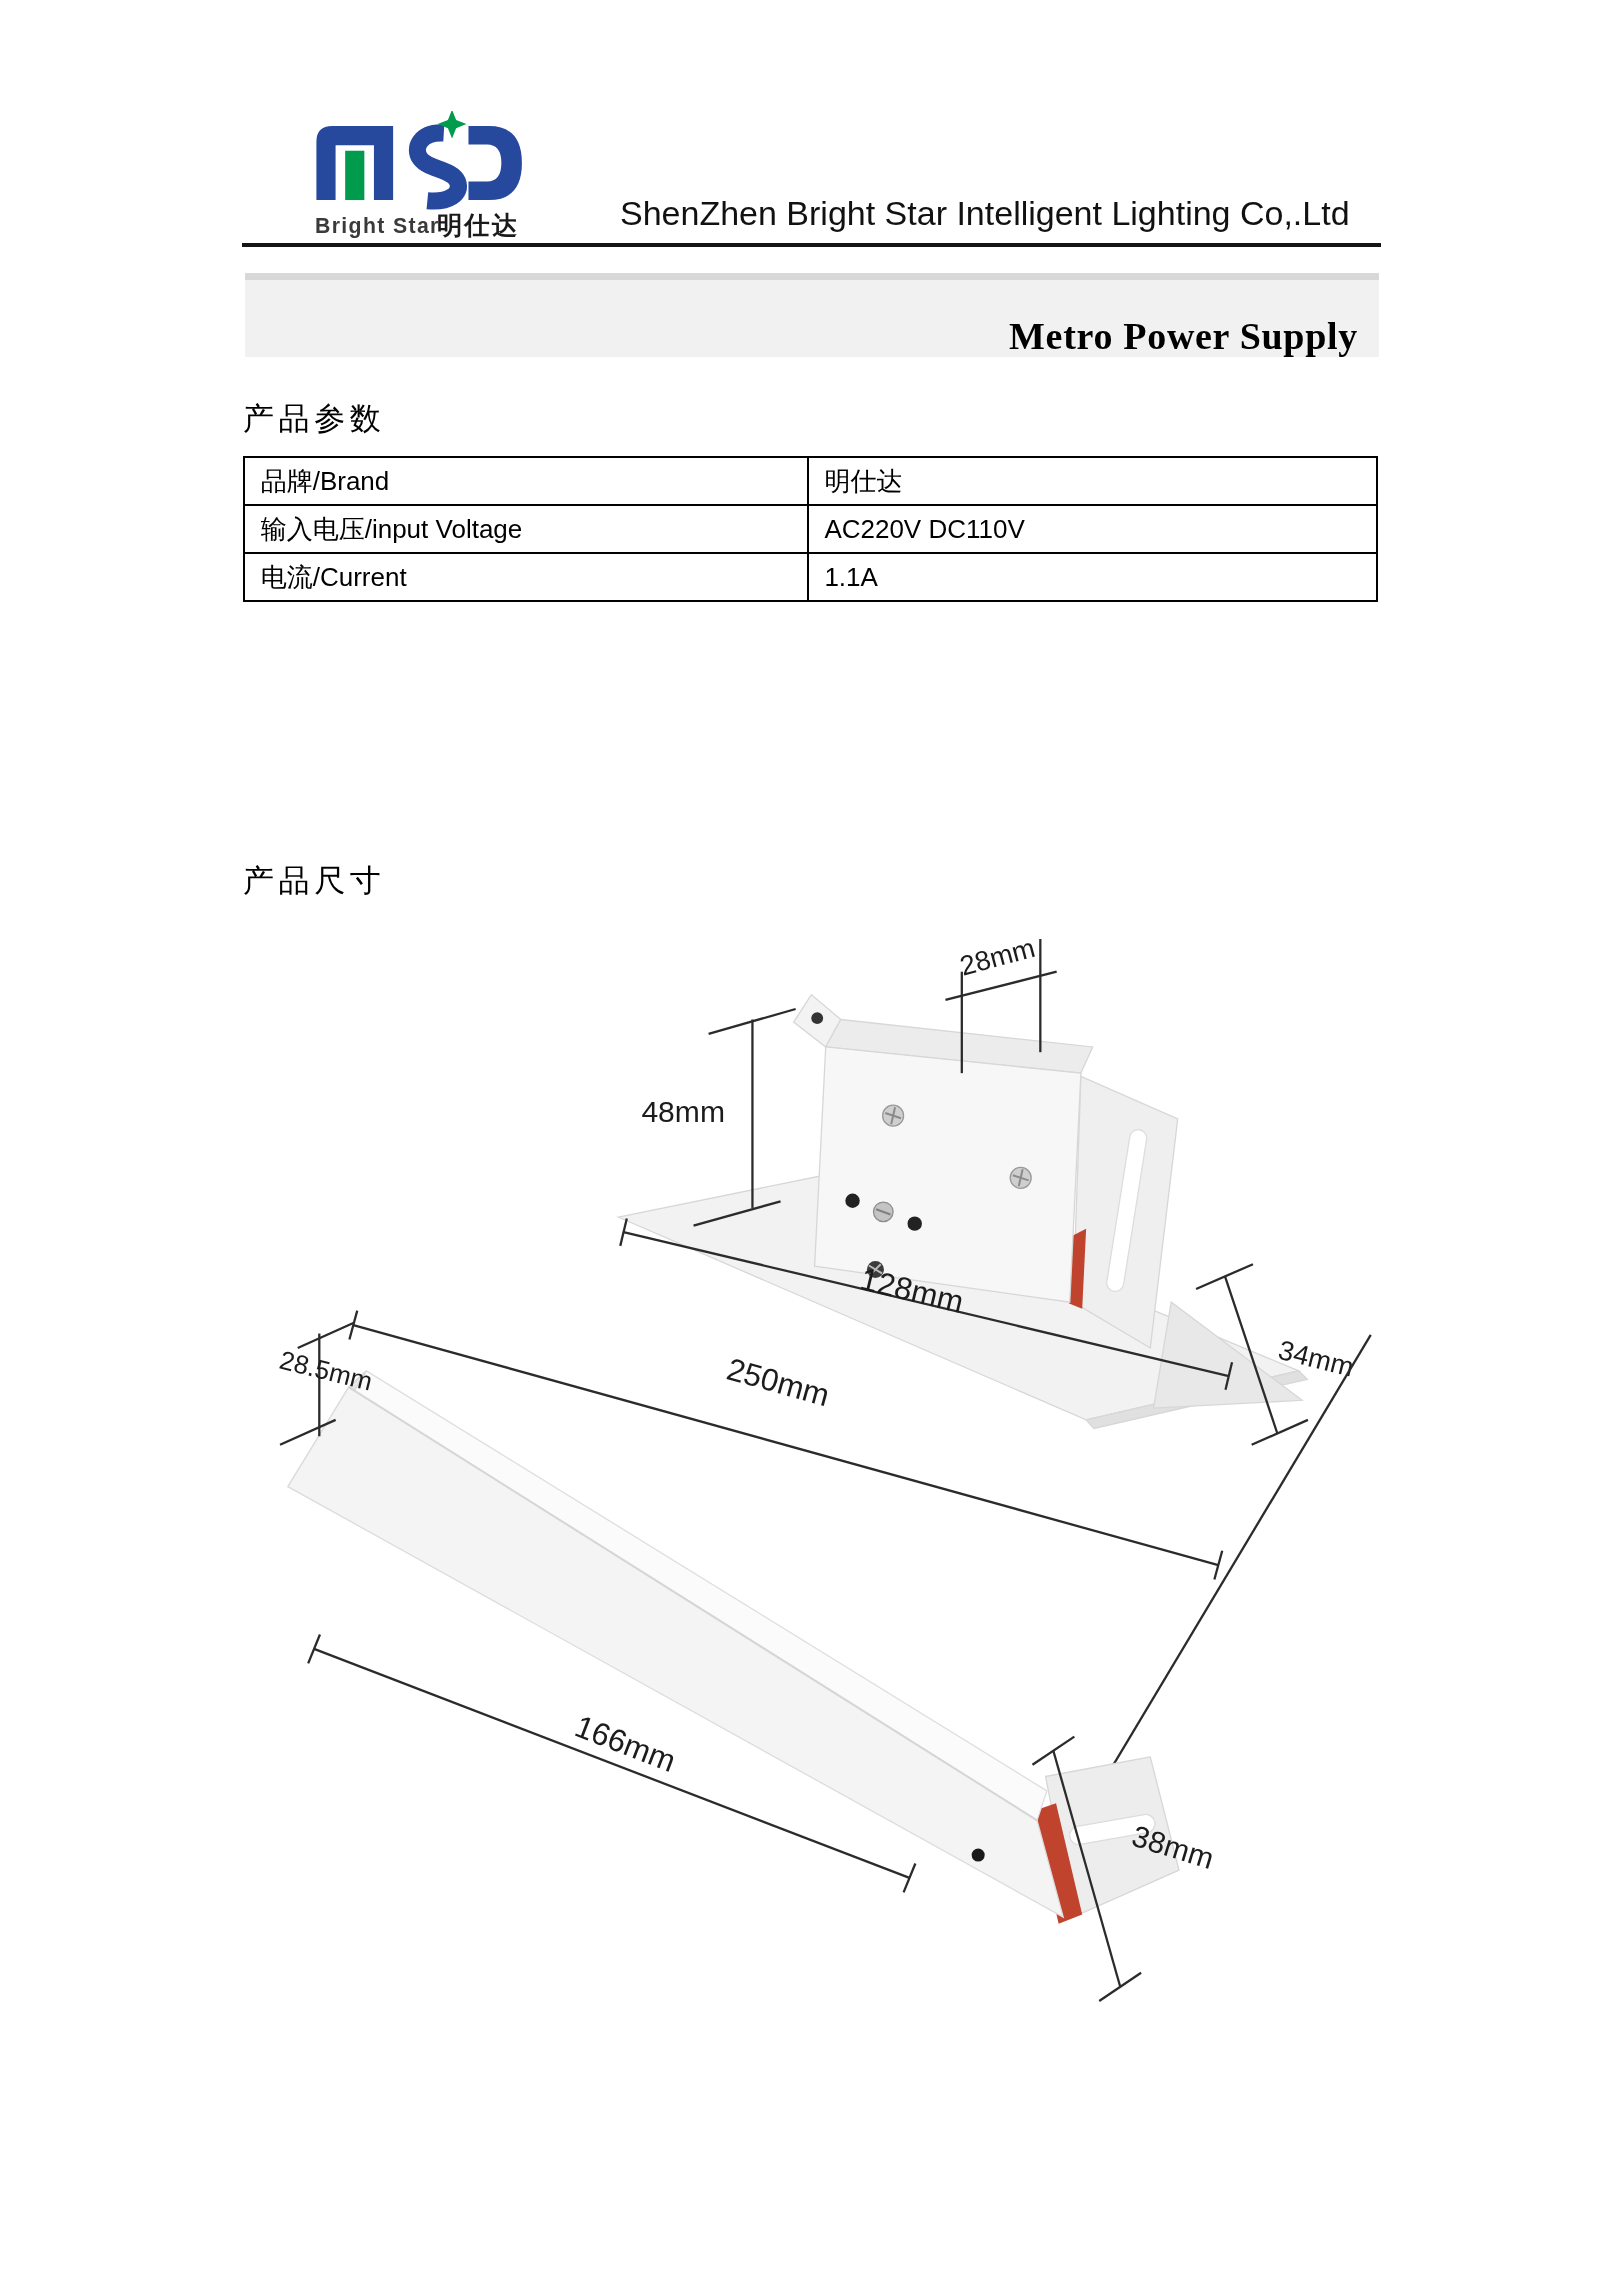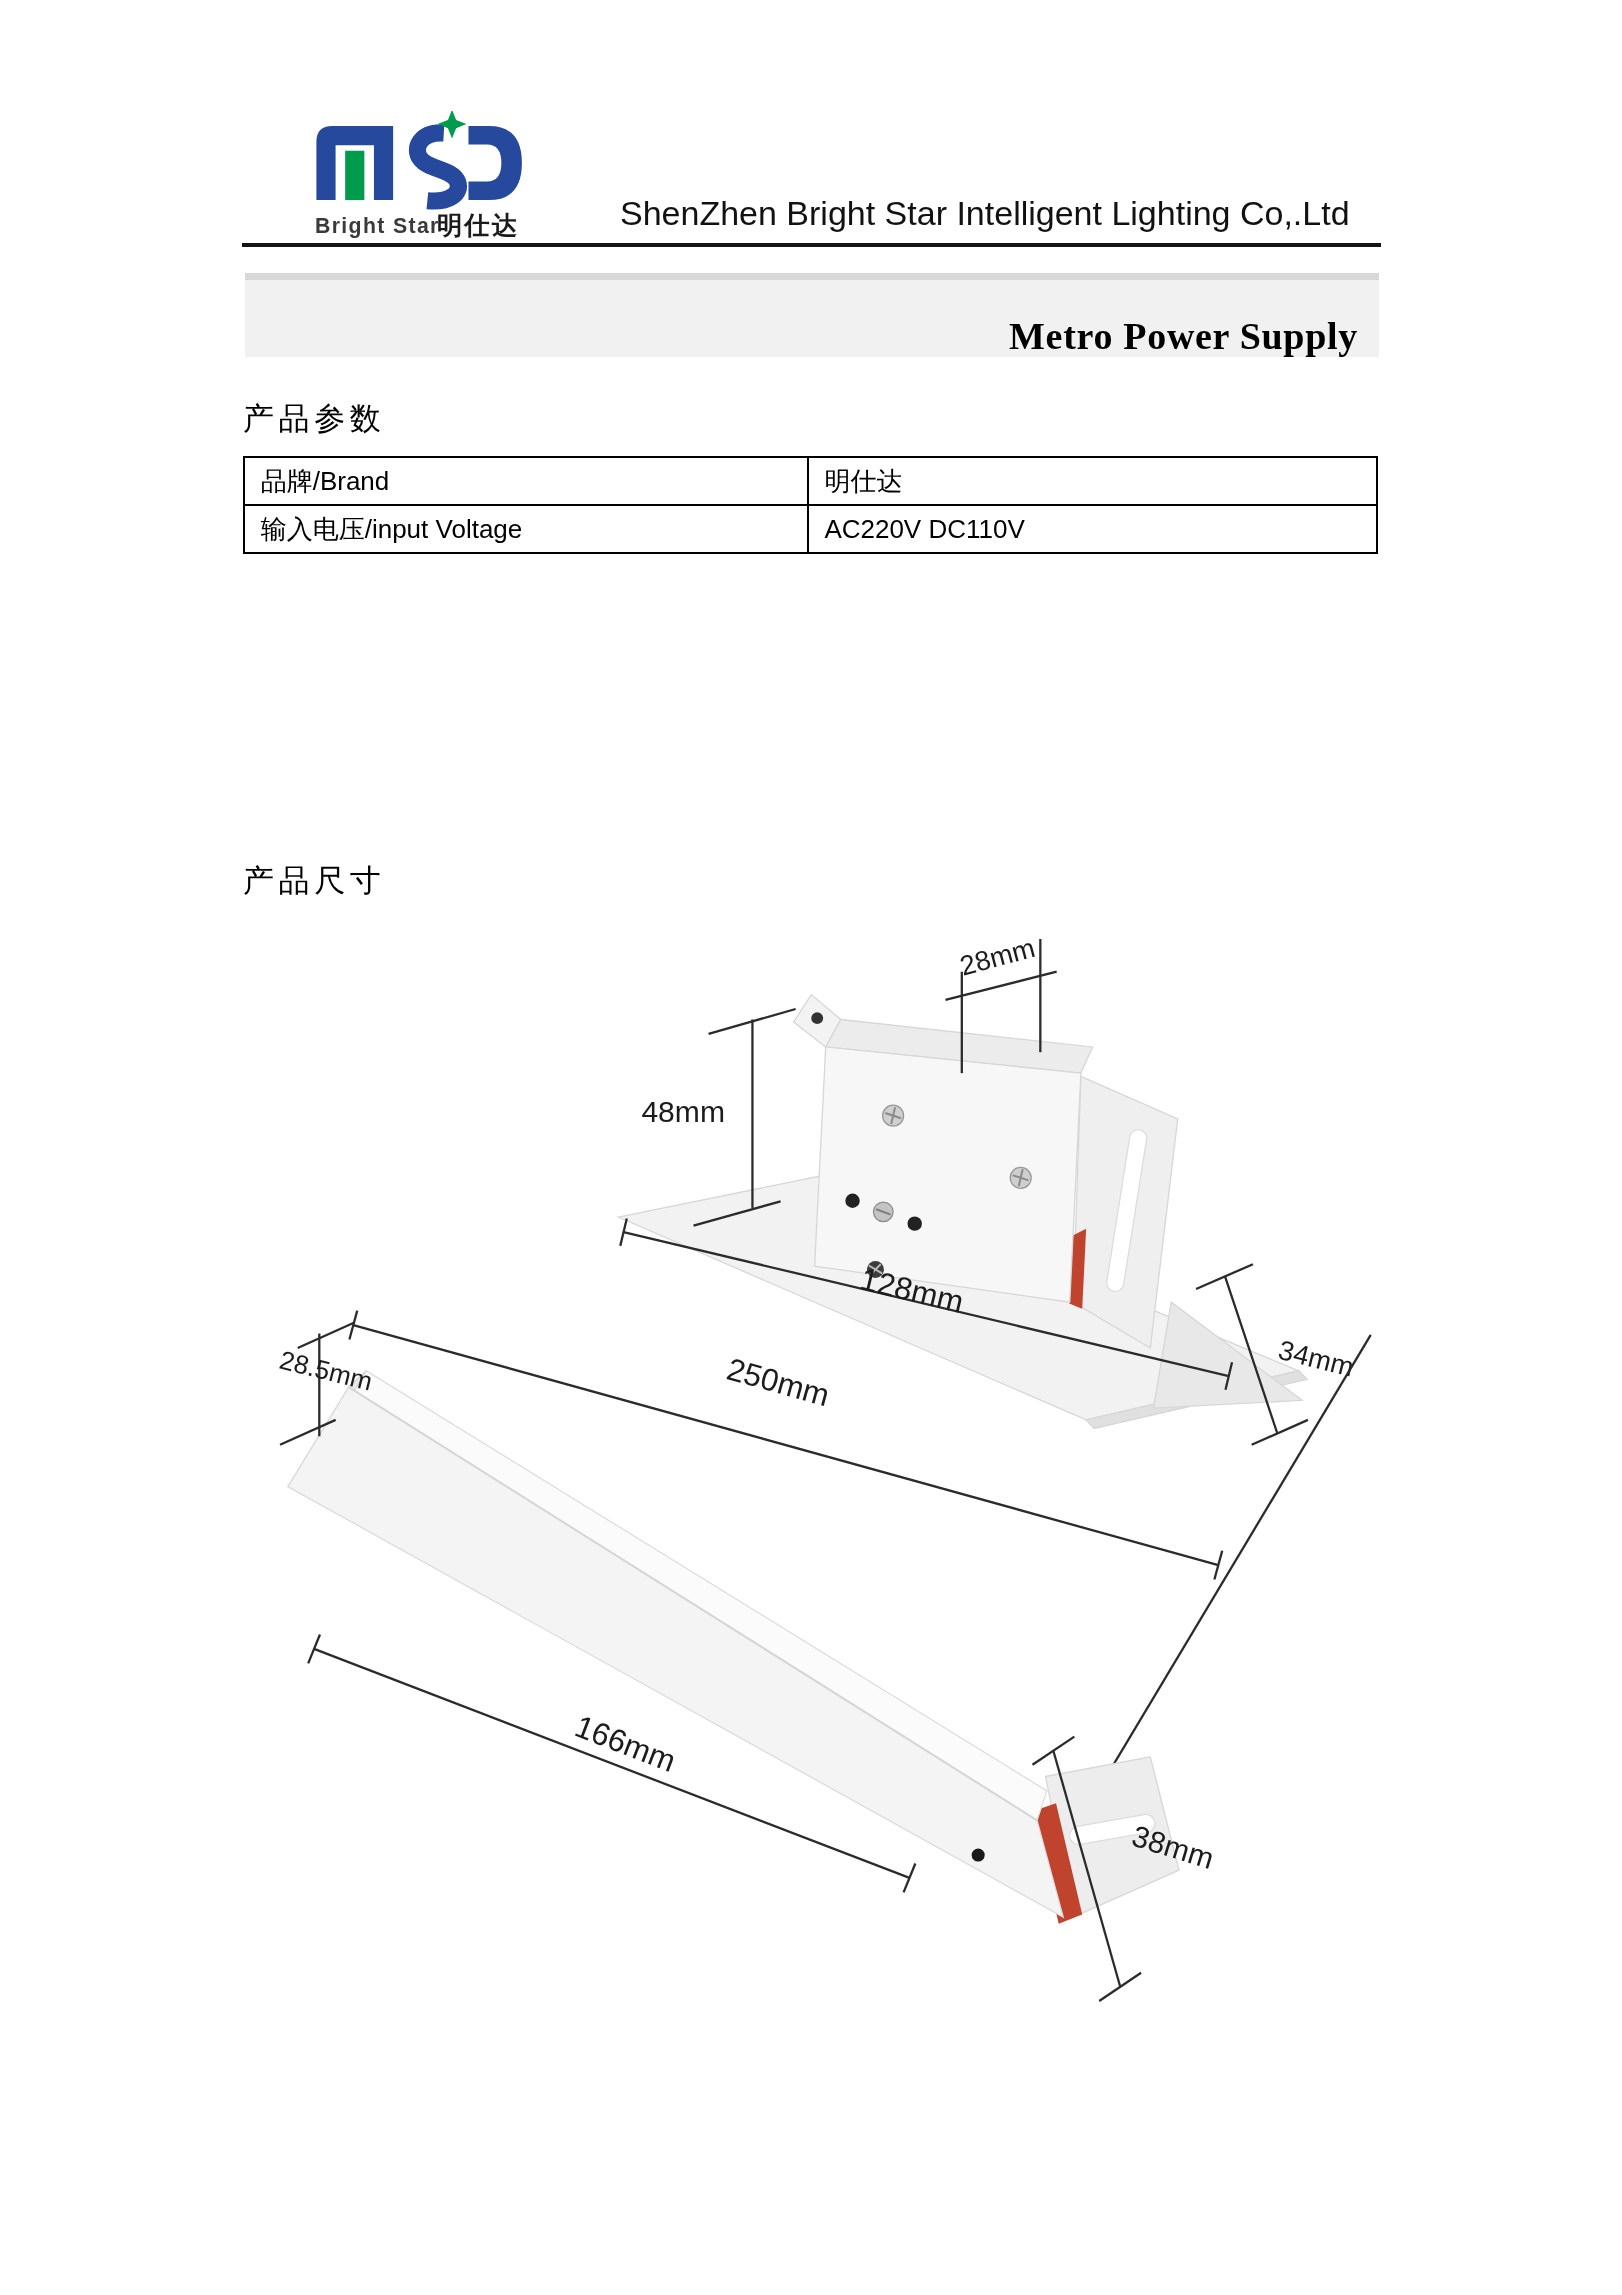--- a/index.html
+++ b/index.html
@@ -86,20 +86,24 @@
   <table id="spec-table">
     <tbody>
       <tr>
         <td class="c1">品牌/Brand</td>
         <td class="c2">明仕达</td>
       </tr>
       <tr>
         <td class="c1">输入电压/input Voltage</td>
         <td class="c2">AC220V DC110V</td>
       </tr>
+      <tr>
+        <td class="c1">电流/Current</td>
+        <td class="c2">1.1A</td>
+      </tr>
     </tbody>
   </table>
 
   <div id="heading-dims" class="heading">产品尺寸</div>
 
   <svg id="figure" width="1622" height="1178" viewBox="0 0 2479 1800">
 
     <g>
 
       <polygon points="945,570 1265,505 1985,805 1660,880" fill="#f2f2f2" class="metal"></polygon>

